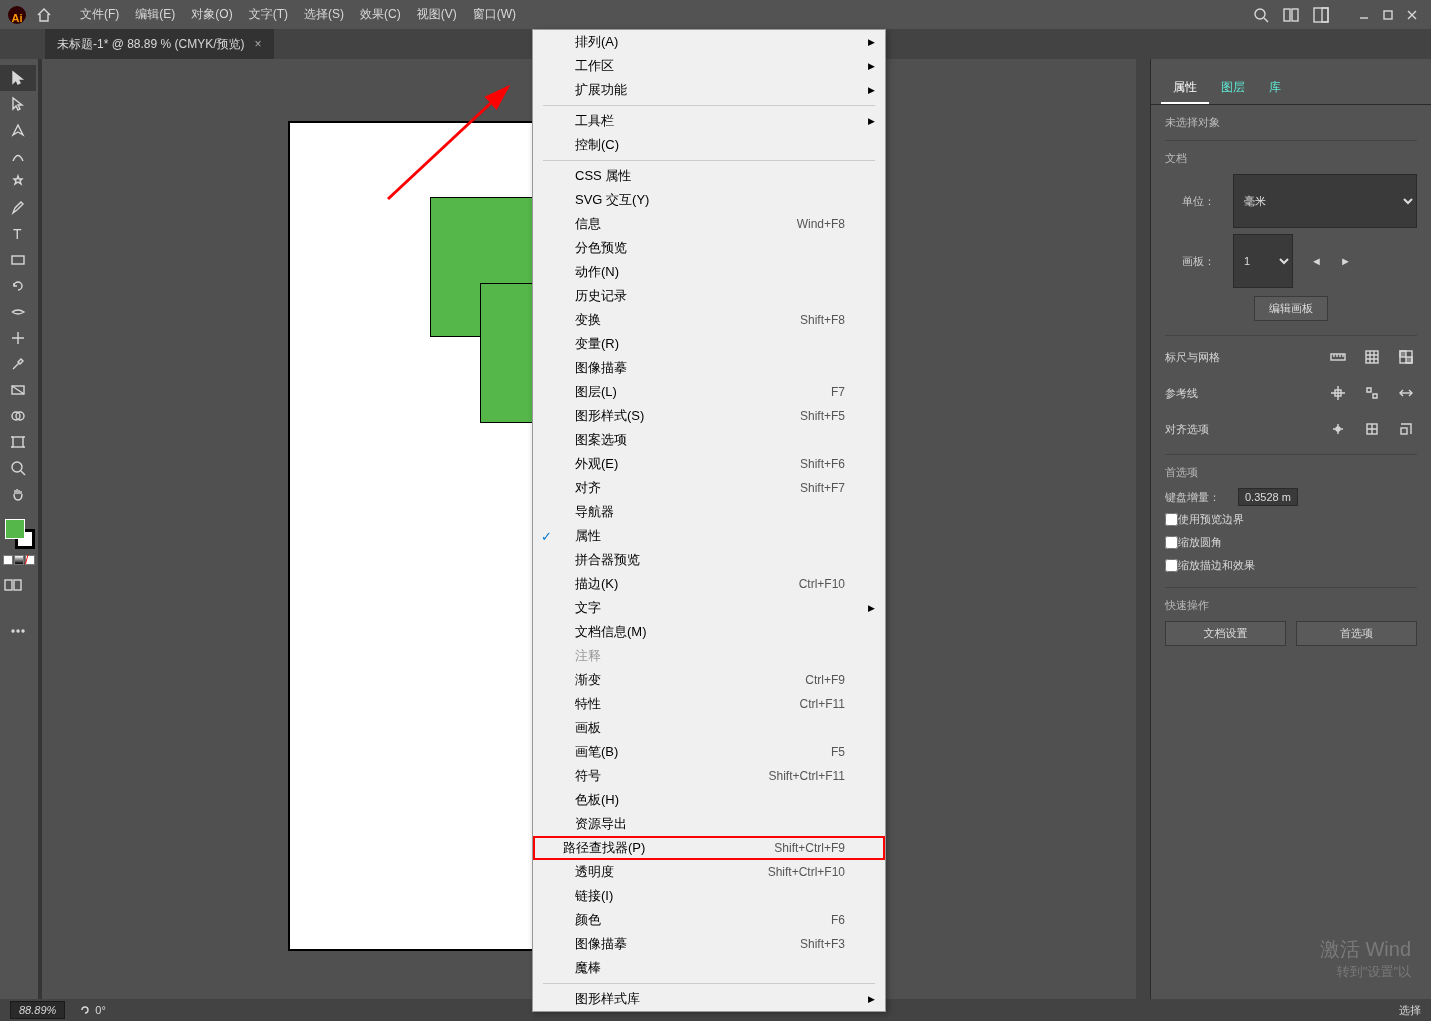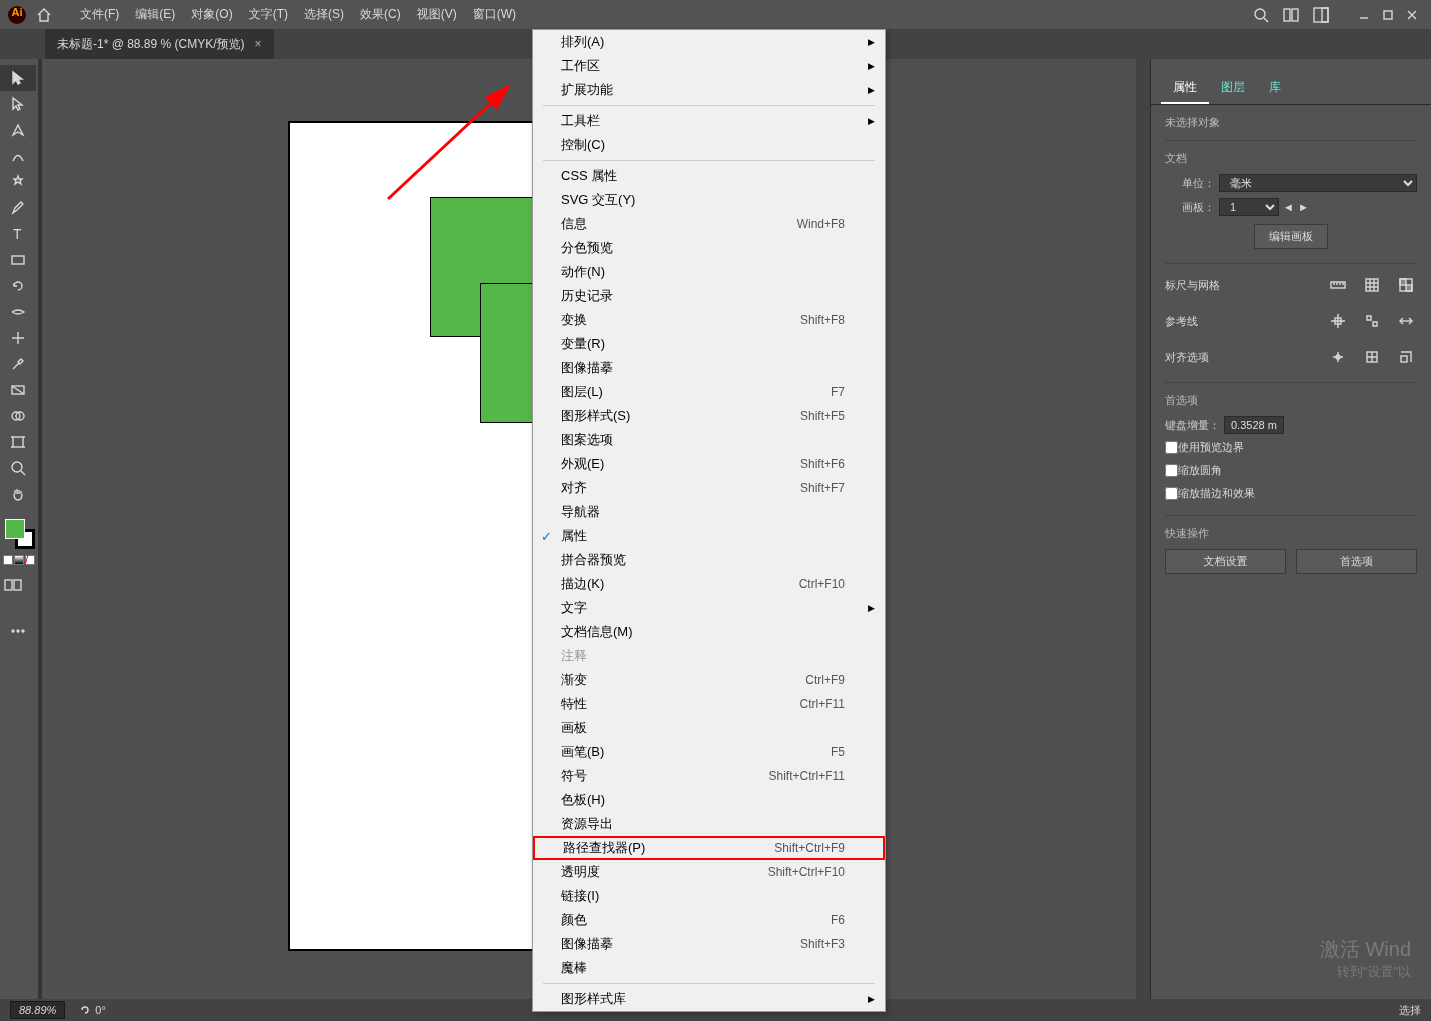--- a/index.html
+++ b/index.html
@@ -1,20 +1,20 @@
 <!DOCTYPE html>
 <html><head>
 <meta charset="utf-8">
 <style>
 * { margin: 0; padding: 0; box-sizing: border-box; font-family: "Microsoft YaHei", sans-serif; -webkit-font-smoothing: antialiased; }
 body { background: #323232; color: #d8d8d8; font-size: 12px; overflow: hidden; width: 1431px; height: 1021px; position: relative; }
 
 
 .menubar { height: 29px; background: #535353; display: flex; align-items: center; padding: 0 8px; position: relative; }
-.menubar .ai-logo { width: 18px; height: 18px; background: #310000; display: flex; align-items: flex-start; justify-content: center; margin-right: 10px; border-radius: 9px; }
+.menubar .ai-logo { width: 18px; height: 18px; background: #310000; display: flex; align-items: flex-end; justify-content: center; margin-right: 10px; border-radius: 9px; }
 .menubar .ai-logo span { color: #ff9a00; font-weight: bold; font-size: 11px; }
 .menubar .home-icon { width: 16px; height: 16px; margin-right: 20px; cursor: pointer; }
 .menu-items { display: flex; }
 .menu-item { padding: 7px 8px; cursor: pointer; font-size: 12px; color: #d8d8d8; }
 .menubar-right { position: absolute; right: 8px; display: flex; align-items: center; gap: 14px; }
 .menubar-right .icon-btn { width: 16px; height: 16px; cursor: pointer; }
 .window-controls { display: flex; gap: 2px; margin-left: 10px; }
 .window-controls span { width: 22px; height: 18px; display: flex; align-items: center; justify-content: center; cursor: pointer; }
 
 
@@ -43,40 +43,40 @@
 .canvas-area .vruler { width: 4px; height: 100%; background: #353535; position: absolute; left: 0; }
 .artboard { position: absolute; left: 250px; top: 62px; width: 580px; height: 830px; background: #fff; border: 2px solid #000; }
 .rect1 { position: absolute; left: 140px; top: 74px; width: 210px; height: 140px; background: #55b749; border: 1px solid #000; }
 .rect2 { position: absolute; left: 190px; top: 160px; width: 210px; height: 140px; background: #55b749; border: 1px solid #000; }
 
 
 .arrow-svg { position: absolute; left: 340px; top: 20px; width: 140px; height: 130px; pointer-events: none; z-index: 50; }
 
 
 .dropdown { position: absolute; left: 532px; top: 29px; width: 354px; background: #f0f0f0; border: 1px solid #999; box-shadow: 2px 2px 6px rgba(0,0,0,0.3); color: #000; font-size: 13px; z-index: 100; max-height: 985px; }
-.dropdown-item { padding: 3px 40px 3px 28px; display: flex; justify-content: space-between; align-items: center; cursor: pointer; position: relative; min-height: 22px; }
+.dropdown-item { padding: 3px 40px 3px 42px; display: flex; justify-content: space-between; align-items: center; cursor: pointer; position: relative; min-height: 22px; }
 .dropdown-item.disabled { color: #999; }
 .dropdown-item.checked::before { content: "✓"; position: absolute; left: 8px; color: #0078d7; }
 .dropdown-item.highlighted { border: 2px solid #ff0000; padding: 1px 38px 1px 28px; }
 .dropdown-item .arrow { position: absolute; right: 10px; }
 .dropdown-sep { height: 1px; background: #ccc; margin: 3px 10px; }
 .dropdown .shortcut { color: #555; font-size: 12px; }
 
 
 .right-panel { width: 280px; background: #535353; display: flex; flex-direction: column; }
 .right-panel-header { height: 14px; display: flex; gap: 2px; padding: 4px 10px; align-items: center; justify-content: center; }
 .panel-tabs { display: flex; padding: 0 10px; border-bottom: 1px solid #2a2a2a; }
 .panel-tab { padding: 6px 12px; font-size: 12px; cursor: pointer; color: #5eead4; }
 .panel-tab.active { border-bottom: 2px solid #fff; color: #fff; }
 .panel-body { padding: 10px 14px; font-size: 11px; flex: 1; overflow: auto; }
 .panel-section { margin-bottom: 14px; }
 .panel-section-title { color: #bbb; margin-bottom: 8px; }
-.panel-row { display: flex; align-items: center; margin-bottom: 6px; gap: 4px; }
+.panel-row { display: flex; align-items: center; margin-bottom: 6px; gap: 18px; }
 .panel-row label { width: 50px; color: #ccc; text-align: right; }
-.panel-select { flex: 1; background: #3a3a3a; color: #ddd; border: 1px solid #2a2a2a; padding: 1px 6px; font-size: 11px; }
+.panel-select { flex: 1; background: #3a3a3a; color: #ddd; border: 1px solid #2a2a2a; padding: 19px 6px; font-size: 11px; }
 .panel-input { width: 60px; background: #3a3a3a; color: #ddd; border: 1px solid #2a2a2a; padding: 2px 6px; font-size: 11px; }
 .panel-btn { background: #5a5a5a; border: 1px solid #3a3a3a; color: #ddd; padding: 4px 14px; font-size: 11px; cursor: pointer; }
 .icon-row { display: flex; gap: 12px; }
 .icon-btn-panel { width: 22px; height: 22px; display: flex; align-items: center; justify-content: center; cursor: pointer; }
 .checkbox-row { display: flex; align-items: center; margin-bottom: 8px; }
 .checkbox-row input { accent-color: #888; }
 .divider { height: 1px; background: #444; margin: 10px 0; }
 .section-hdr { display: flex; justify-content: space-between; align-items: center; }
 
 

